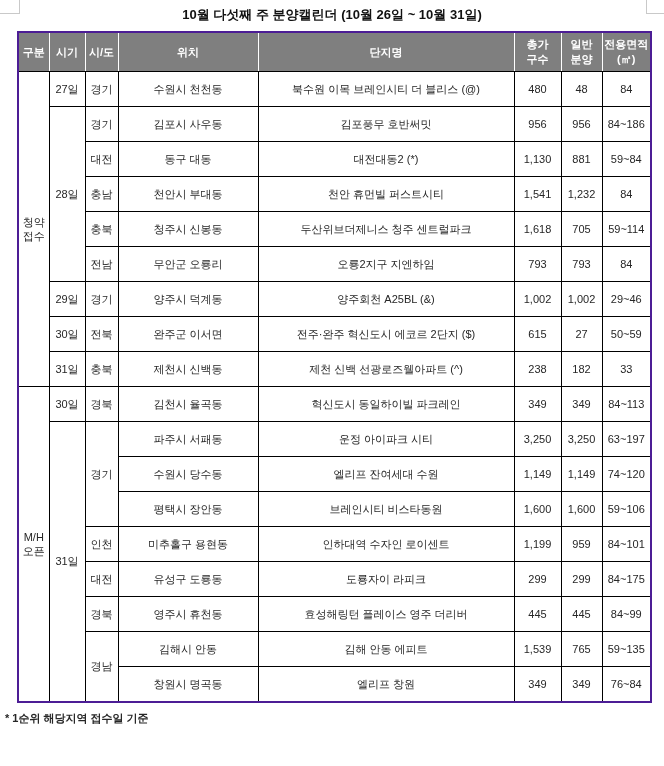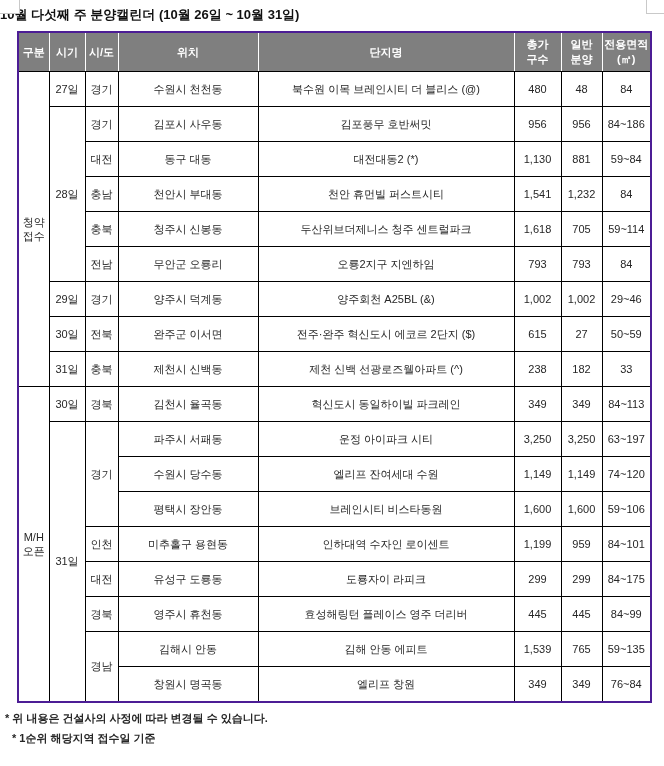--- a/index.html
+++ b/index.html
@@ -5,21 +5,21 @@
   html,body{margin:0;padding:0;}
   body{
     width:664px;height:766px;position:relative;overflow:hidden;
     background:#ffffff;color:#262626;
     font-family:"Liberation Sans","DejaVu Sans",sans-serif;
   }
   .corner{position:absolute;border:1px solid #c9c9c9;background:#fff;}
   .corner-tl{left:-10px;top:-13px;width:28px;height:25px;}
   .corner-tr{left:646px;top:-13px;width:40px;height:25px;}
   .title{
-    padding-top:6px;text-align:left;
+    padding-top:6px;text-align:center;
     font-weight:bold;font-size:13px;color:#111;
     letter-spacing:0;
   }
   table{
     margin:7px 0 0 17px;border-collapse:collapse;table-layout:fixed;
     width:633px;border:2px solid #4c1d95;
   }
   col.c0{width:31px}col.c1{width:36px}col.c2{width:33px}col.c3{width:140px}
   col.c4{width:256px}col.c5{width:47px}col.c6{width:41px}col.c7{width:49px}
   thead th{
@@ -227,15 +227,14 @@
         <td>창원시 명곡동</td>
         <td>엘리프 창원</td>
         <td>349</td>
         <td>349</td>
         <td>76~84</td>
       </tr>
     </tbody>
 </table>
 
 <div class="footnotes">
-  <div class="footnote">* 위 내용은 건설사의 사정에 따라 변경될 수 있습니다.</div>
   <div class="footnote">* 1순위 해당지역 접수일 기준</div>
 </div>
 
 </body></html>

